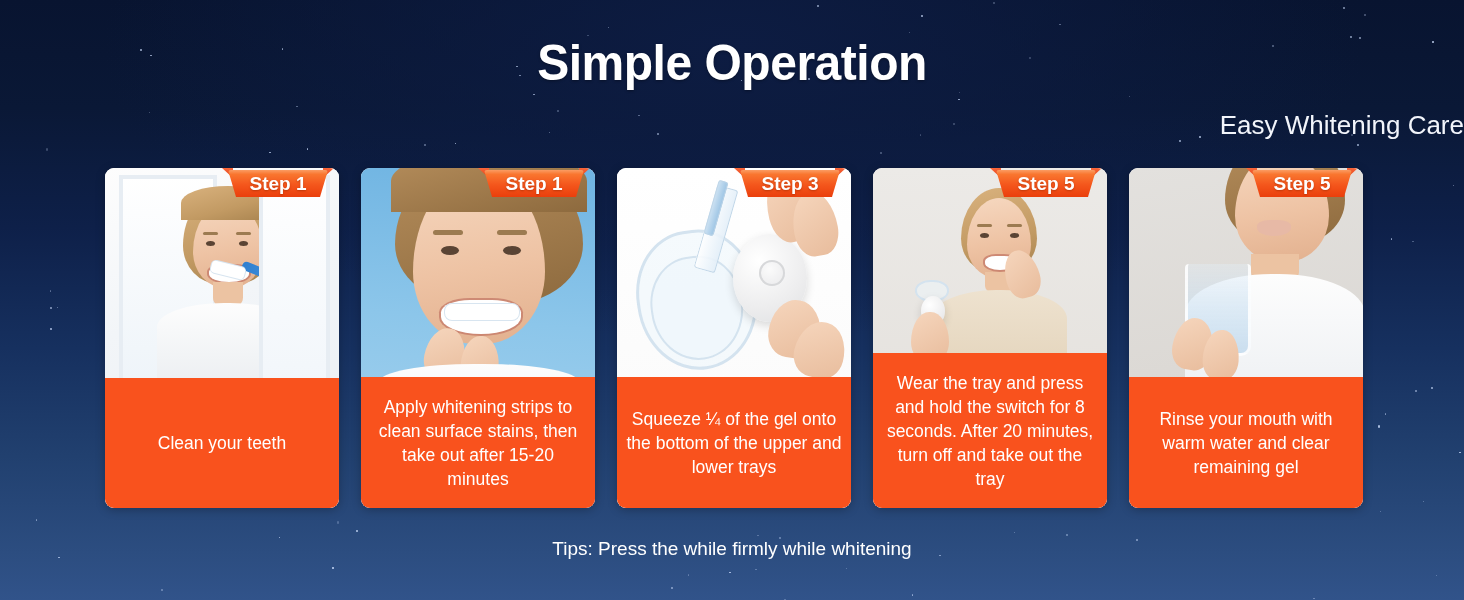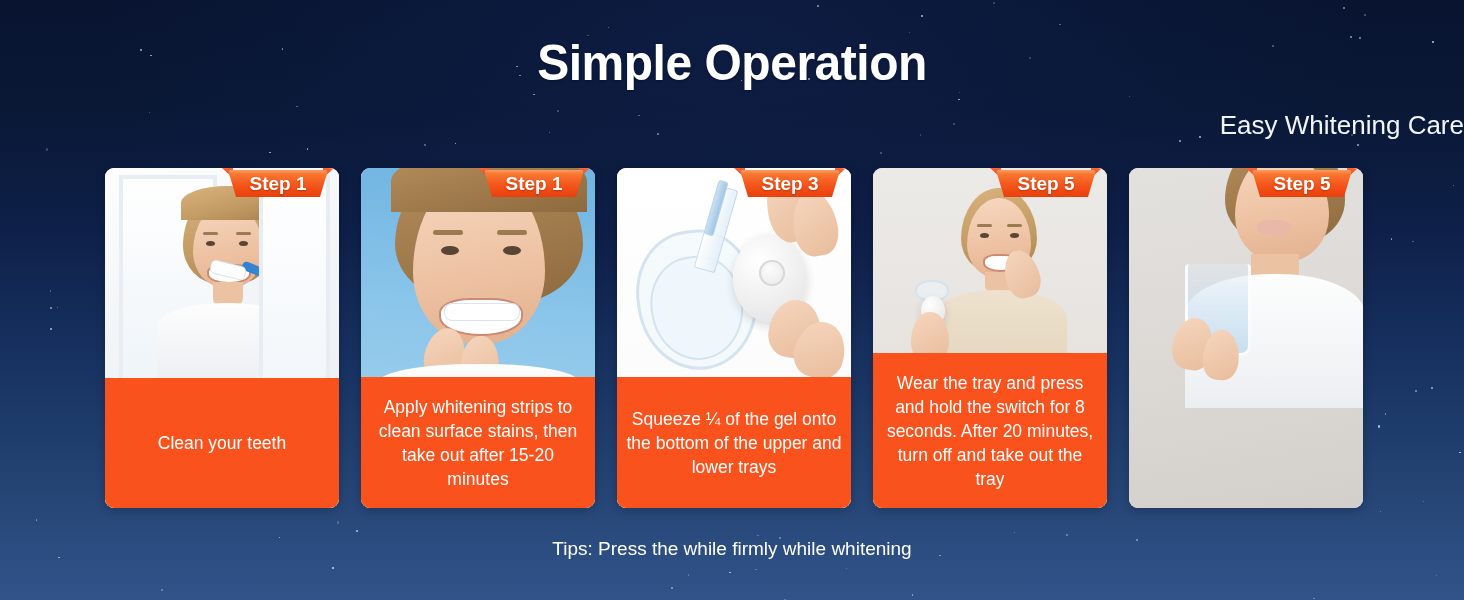--- a/index.html
+++ b/index.html
@@ -416,18 +416,19 @@
           <div class="finger" style="left:44px; top:150px; width:40px; height:52px; transform:rotate(10deg);"></div>
           <div class="finger" style="left:74px; top:162px; width:36px; height:50px; transform:rotate(4deg);"></div>
         </div>
       </div>
       <div class="ribbon">
         <span class="tab-l"></span>
         <span class="tab-r"></span>
         <span class="body"></span>
         <span class="label">Step 5</span>
       </div>
+      <div class="caption cap-h131">Rinse your mouth with warm water and clear remaining gel</div>
     </div>
 
   </div>
 
   <div class="tips">Tips: Press the while firmly while whitening</div>
 </div>
 
 </body></html>

